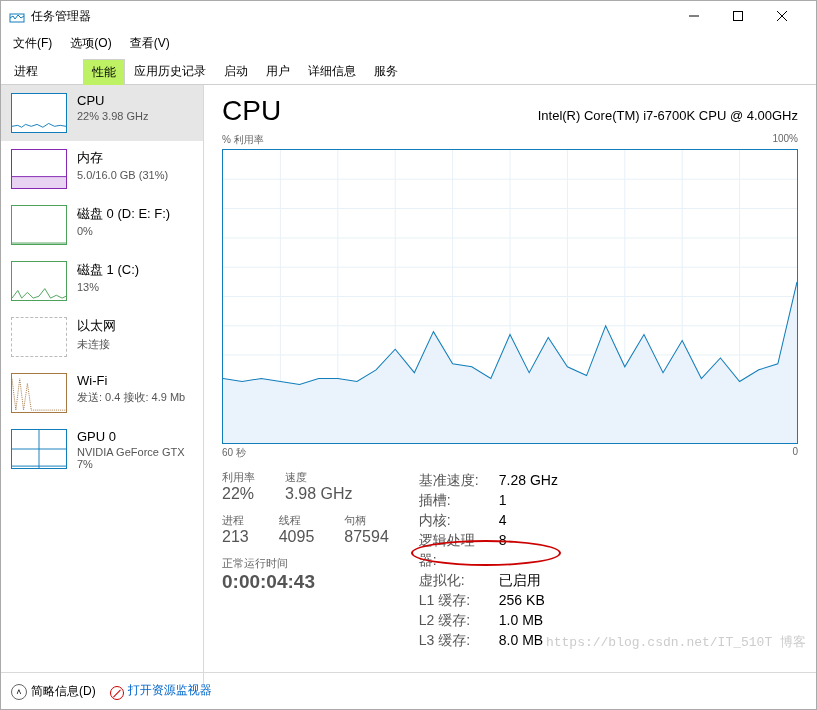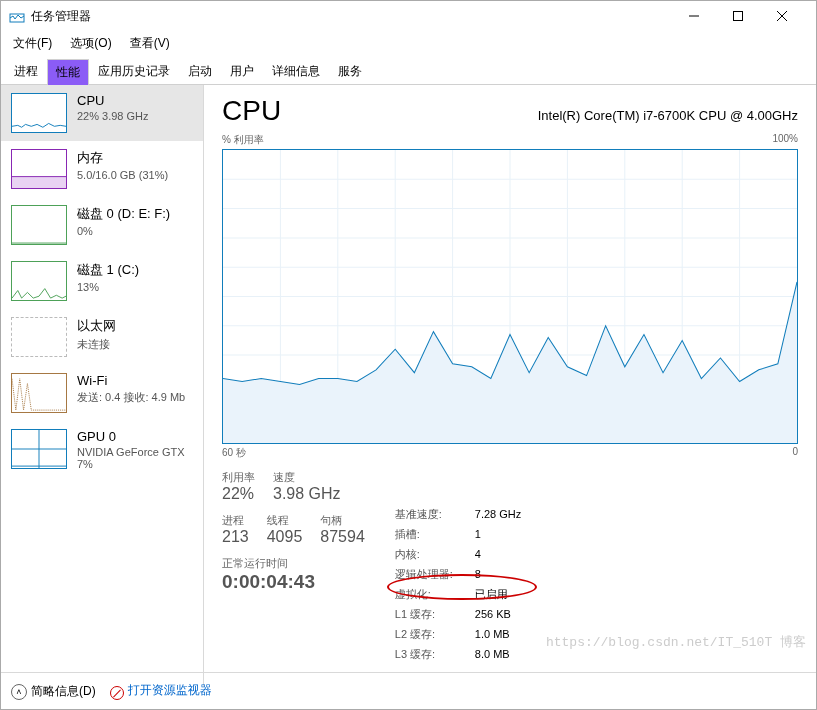--- a/index.html
+++ b/index.html
@@ -12,21 +12,21 @@
   .titlebar .win-btn { width: 44px; height: 30px; display: flex; align-items: center; justify-content: center; }
   .titlebar .win-btn svg { width: 10px; height: 10px; }
 
   
   .menubar { display: flex; padding: 2px 6px 4px 6px; font-size: 12px; gap: 6px; }
   .menubar span { padding: 2px 6px; }
 
   
   .tabs { display: flex; border-bottom: 1px solid #d0d0d0; padding: 0 4px; font-size: 12px; background: #fff; }
   .tabs .tab { padding: 4px 8px; border: 1px solid transparent; border-bottom: none; margin-right: 0; cursor: default; }
-  .tabs .tab.active { border-color: #d0d0d0; background: #8b5cf6; position: relative; top: 1px; }
+  .tabs .tab.active { border-color: #d0d0d0; background: #bef264; position: relative; top: 1px; margin-left: 36px; }
 
   
   .content { display: flex; height: 602px; }
   .sidebar { width: 203px; border-right: 1px solid #d9d9d9; overflow: hidden; }
   .side-item { display: flex; align-items: flex-start; padding: 8px 8px 8px 10px; gap: 10px; border-bottom: 0; cursor: default; }
   .side-item.selected { background: #e6e6e6; }
   .side-item .mini { width: 56px; height: 40px; border: 1px solid #117dbb; background: #fff; position: relative; flex-shrink: 0; }
   .side-item .mini.mem { border-color: #8827b3; }
   .side-item .mini.disk { border-color: #4da158; }
   .side-item .mini.eth { border-color: #a67843; }
@@ -42,27 +42,27 @@
   .detail-header { display: flex; align-items: baseline; justify-content: space-between; margin-bottom: 6px; }
   .detail-header .big { font-size: 28px; font-weight: 400; }
   .detail-header .model { font-size: 13px; color: #000; }
 
   .axis-row { display: flex; justify-content: space-between; font-size: 10px; color: #666; }
   .chart-frame { border: 1px solid #117dbb; height: 295px; position: relative; margin-top: 2px; margin-bottom: 2px; background: #fff; }
   .chart-frame svg { width: 100%; height: 100%; display: block; }
 
   .lower { display: flex; gap: 30px; margin-top: 10px; }
   .stats-left { display: flex; flex-direction: column; gap: 10px; }
-  .stats-row { display: flex; gap: 18px; }
+  .stats-row { display: flex; gap: 30px; }
   .stat-block .lbl { font-size: 11px; color: #666; }
   .stat-block .val { font-size: 16px; color: #555; }
   .uptime .lbl { font-size: 11px; color: #666; }
   .uptime .val { font-size: 19px; color: #555; font-weight: bold; }
 
-  .specs { font-size: 11px; color: #555; margin-top: 34px; }
+  .specs { font-size: 14px; color: #555; }
   .specs .srow { display: flex; gap: 10px; line-height: 20px; }
   .specs .srow .k { width: 70px; color: #555; }
   .specs .srow .v { color: #000; }
 
   .ellipse { position: absolute; border: 2px solid #c00; border-radius: 50%; width: 150px; height: 26px; pointer-events: none; }
 
   .watermark { position: absolute; bottom: 36px; right: 10px; color: #ccc; font-size: 13px; font-family: Liberation Mono, monospace; pointer-events: none; }
 
   
   .bottombar { position: absolute; bottom: 0; left: 0; right: 0; height: 32px; border-top: 1px solid #d9d9d9; display: flex; align-items: center; padding: 18px 10px; gap: 14px; font-size: 12px; }

